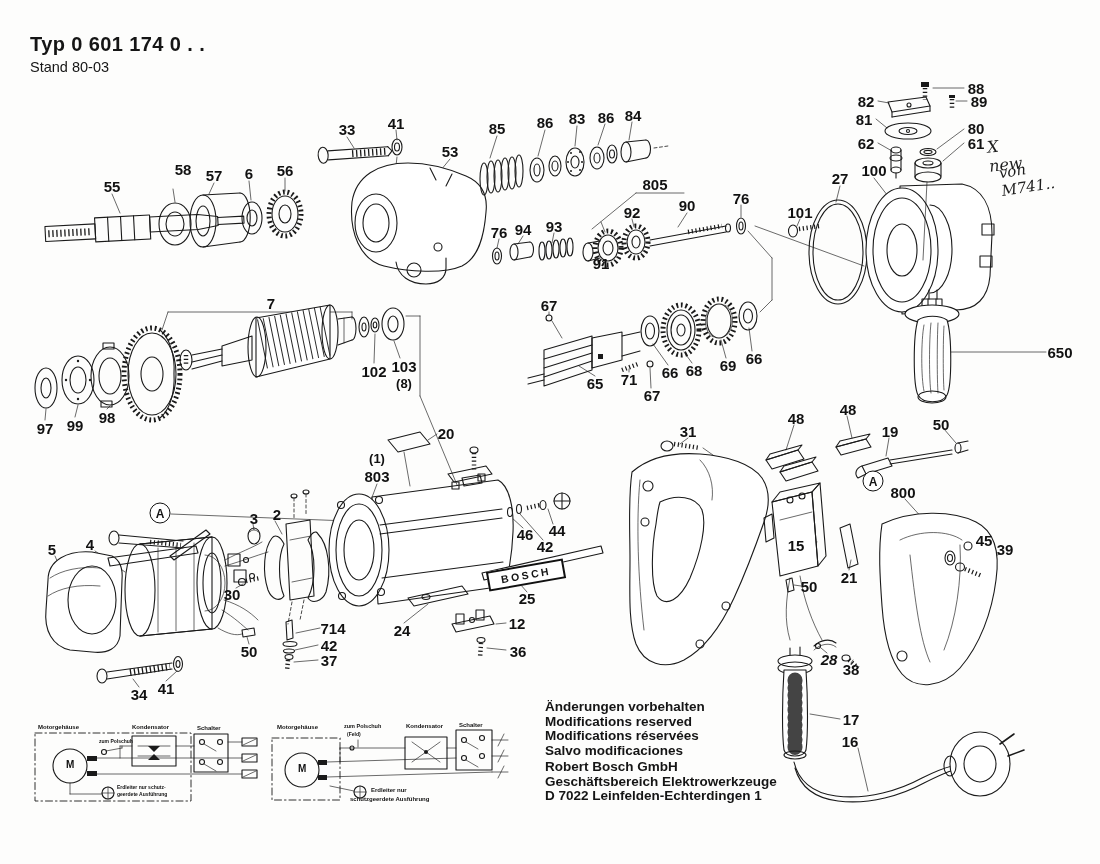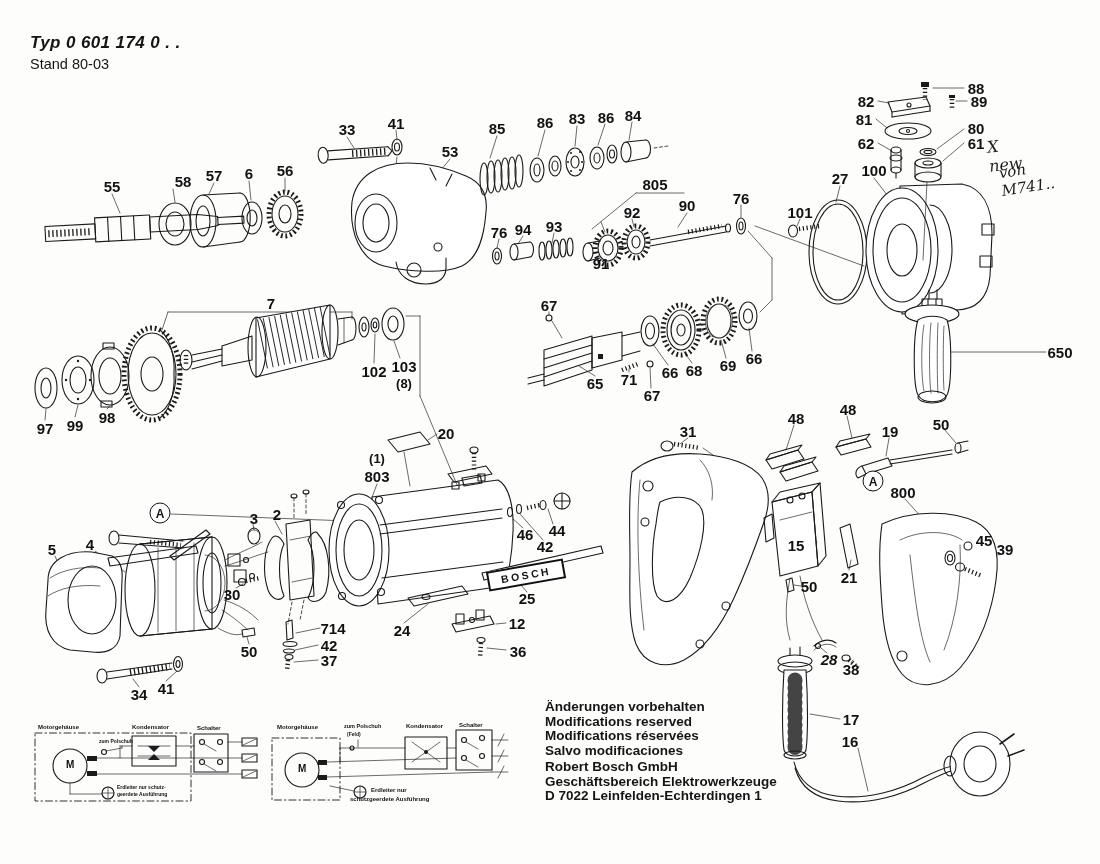--- a/index.html
+++ b/index.html
@@ -18,21 +18,21 @@
   svg#art .w{fill:#fff;}
   svg#art .dd{stroke-dasharray:7 3 1.5 3;stroke-width:.9;}
   svg#art .ds{stroke-dasharray:3 2.5;stroke-width:.8;}
   .pl{position:absolute;transform:translate(-50%,-50%);font-weight:bold;font-size:15px;
       white-space:nowrap;color:#111;z-index:5;}
   .pl.sm{font-size:13px;}
   .ca{position:absolute;transform:translate(-50%,-50%);width:19px;height:19px;border:1.7px solid #111;
       border-radius:50%;font-weight:bold;font-size:12px;display:flex;align-items:center;
       justify-content:center;background:#fff;z-index:5;}
   .title{position:absolute;left:30px;top:33px;z-index:4;}
-  .title .t1{font-weight:bold;font-size:17px;letter-spacing:.4px;font-style:italic;}
+  .title .t1{font-weight:bold;font-size:20px;letter-spacing:.4px;}
   .title .t2{font-size:14.5px;margin-top:3px;}
   .hw{position:absolute;z-index:6;font-family:"DejaVu Serif",serif;font-style:italic;color:#1c1c1c;}
   .hw1{position:absolute;left:988px;top:136px;font-size:16px;transform:rotate(-6deg);}
   .hw2{position:absolute;left:1000px;top:160px;font-size:15px;transform:rotate(-9deg);}
   .bosch{position:absolute;left:487px;top:565px;width:74px;height:16px;border:2px solid #111;
          background:#fff;transform:rotate(-10deg);display:flex;align-items:center;justify-content:center;
          font-weight:bold;font-size:10.5px;letter-spacing:2.5px;z-index:4;}
   .notice{position:absolute;left:545px;top:700px;font-weight:600;font-size:13.5px;line-height:14.5px;z-index:4;}
   .company{position:absolute;left:545px;top:760px;font-weight:600;font-size:13.5px;line-height:14.5px;z-index:4;}
   .sl{position:absolute;font-weight:bold;font-size:6px;white-space:nowrap;color:#111;z-index:5;}
@@ -732,21 +732,21 @@
       <div class="pl" style="left: 840px; top: 178px;">27</div>
       <div class="pl" style="left: 874px; top: 170px;">100</div>
       <div class="pl" style="left: 976px; top: 88px;">88</div>
       <div class="pl" style="left: 866px; top: 101px;">82</div>
       <div class="pl" style="left: 979px; top: 101px;">89</div>
       <div class="pl" style="left: 864px; top: 119px;">81</div>
       <div class="pl" style="left: 976px; top: 128px;">80</div>
       <div class="pl" style="left: 866px; top: 143px;">62</div>
       <div class="pl" style="left: 976px; top: 143px;">61</div>
       <div class="pl" style="left: 112px; top: 186px;">55</div>
-      <div class="pl" style="left: 173px; top: 181px; padding-left: 20px;">58</div>
+      <div class="pl" style="left: 173px; top: 169px; padding-left: 20px;">58</div>
       <div class="pl" style="left: 214px; top: 175px;">57</div>
       <div class="pl" style="left: 249px; top: 173px;">6</div>
       <div class="pl" style="left: 285px; top: 170px;">56</div>
       <div class="pl" style="left: 499px; top: 232px;">76</div>
       <div class="pl" style="left: 523px; top: 229px;">94</div>
       <div class="pl" style="left: 554px; top: 226px;">93</div>
       <div class="pl" style="left: 601px; top: 215px; margin-top: 48px;">91</div>
       <div class="pl" style="left: 632px; top: 212px;">92</div>
       <div class="pl" style="left: 1060px; top: 352px;">650</div>
       <div class="pl" style="left: 549px; top: 305px;">67</div>

